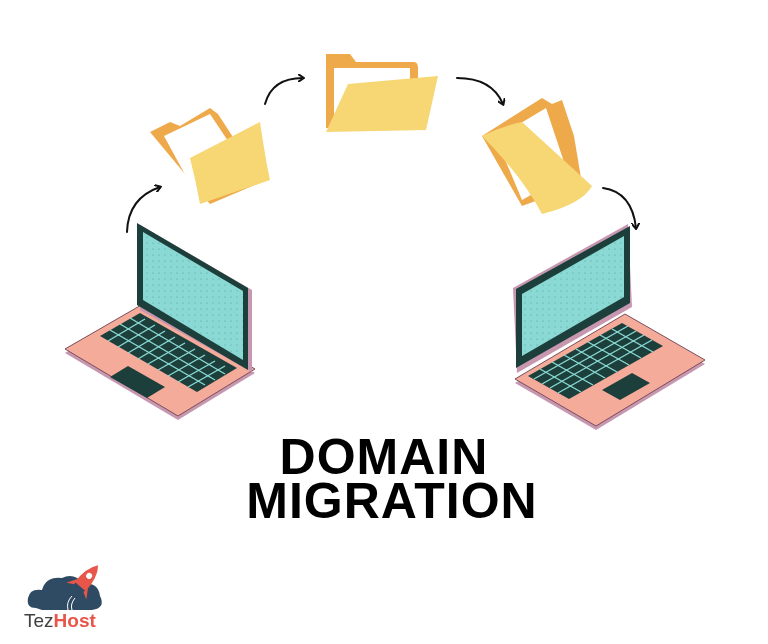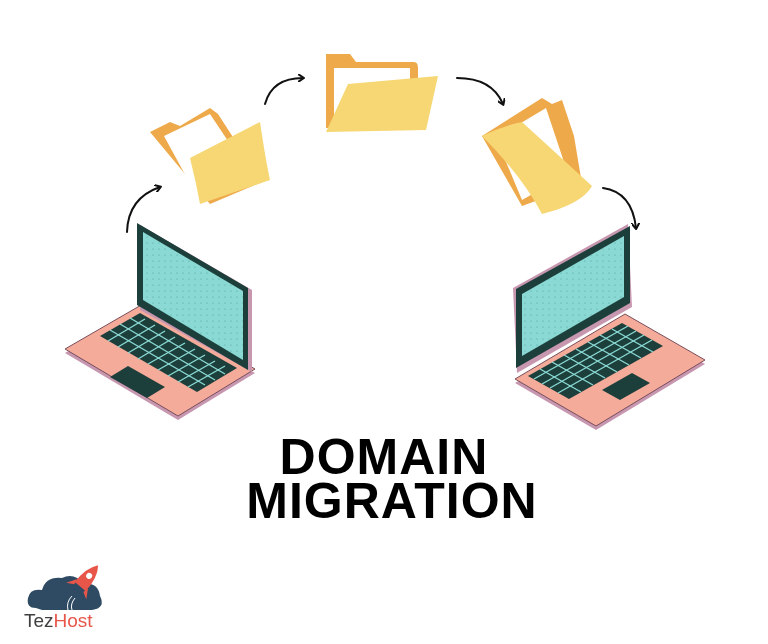--- a/index.html
+++ b/index.html
@@ -11,21 +11,21 @@
     color: #000; font-size: 50px; letter-spacing: 1px; line-height: 1;
   }
   .title.l1 { top: 432px; }
   .title.l2 { top: 476px; padding-left: 8px; }
   .logo { position: absolute; left: 22px; top: 560px; width: 100px; height: 80px; }
   .logo-text {
     position: absolute; left: 24px; top: 611px; font-size: 19px; line-height: 1;
     font-family: "Liberation Sans", sans-serif;
   }
   .logo-text .a { color: #404040; }
-  .logo-text .b { color: #e8564a; font-weight: 400; }
+  .logo-text .b { color: #e8564a; font-weight: 700; }
 </style>
 </head>
 <body>
 
 <svg class="art" viewBox="0 0 768 644" xmlns="http://www.w3.org/2000/svg">
   <defs>
     <pattern id="dots" width="6" height="6" patternUnits="userSpaceOnUse">
       <circle cx="3" cy="3" r="0.6" fill="#4c9e98"></circle>
     </pattern>
     <marker id="ah" markerWidth="8" markerHeight="8" refX="5" refY="4" orient="auto" markerUnits="userSpaceOnUse">

